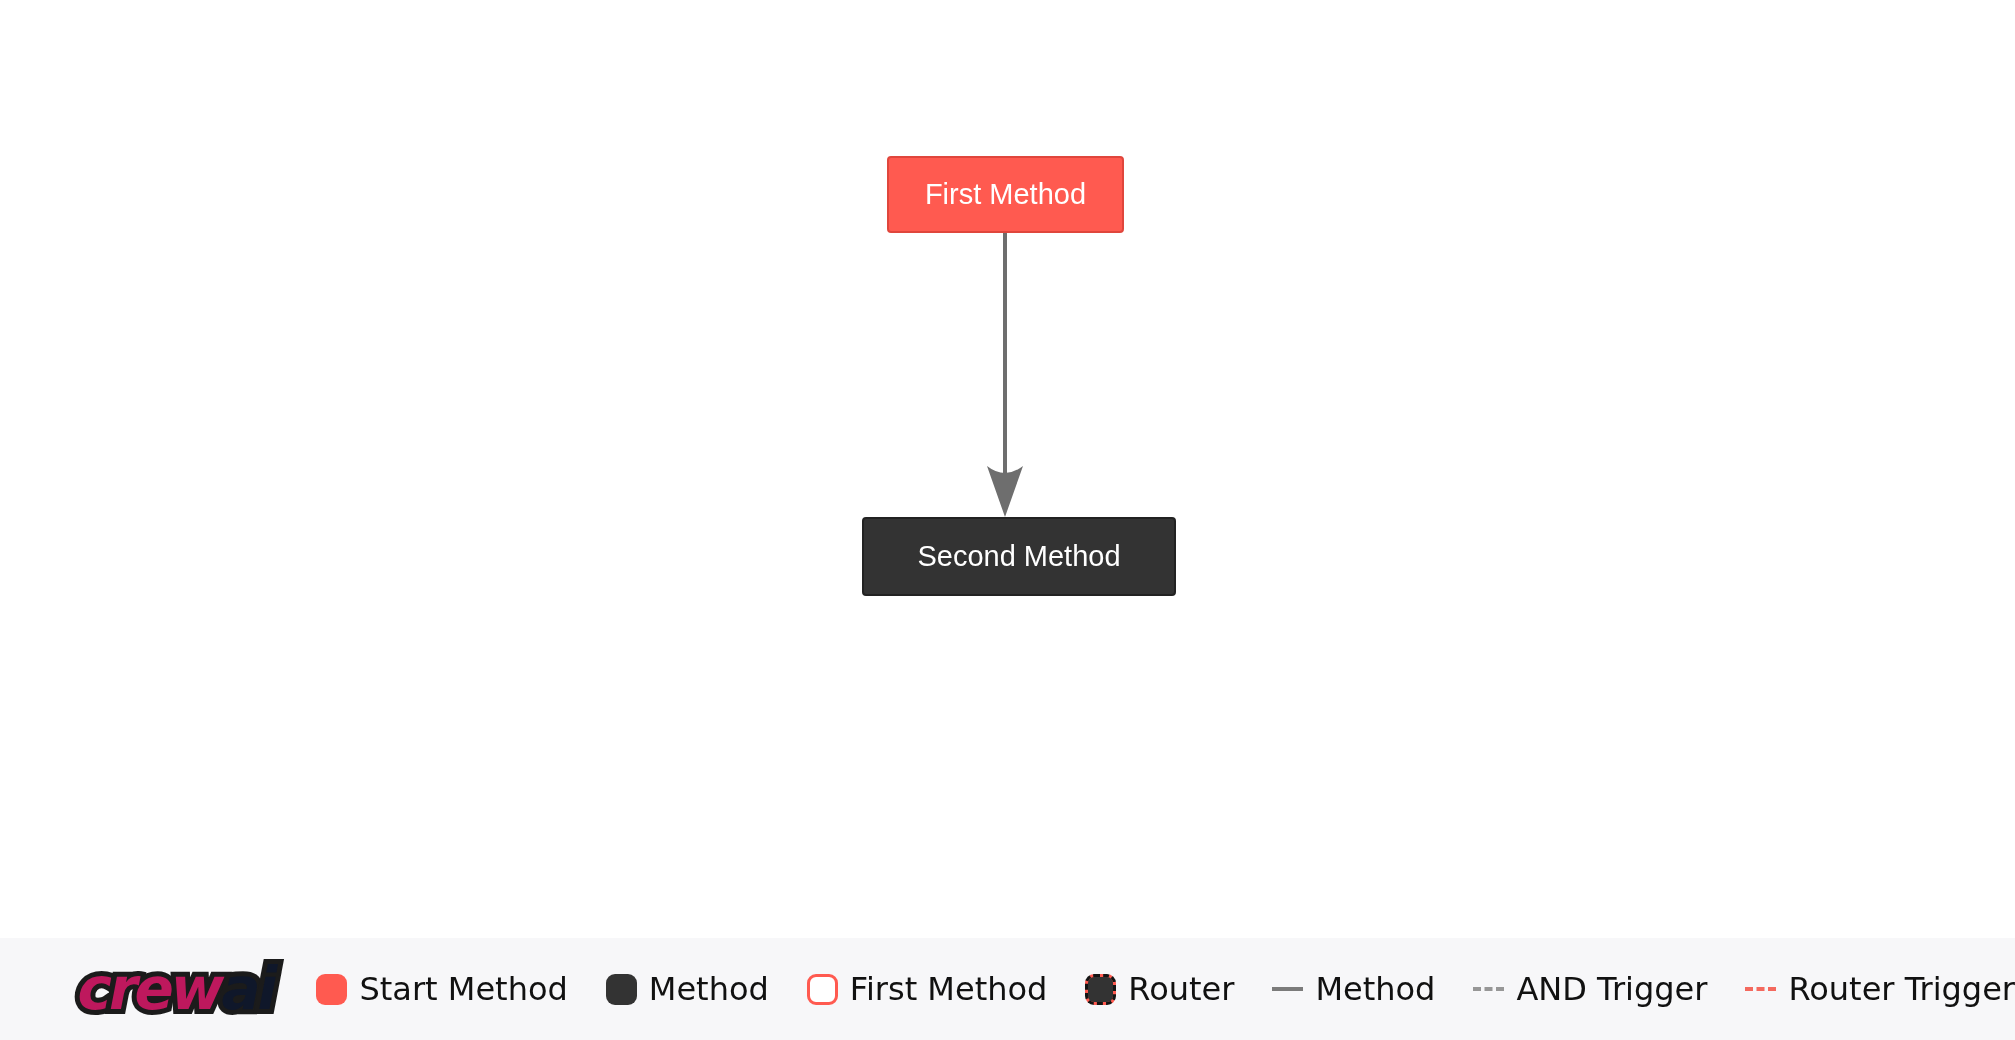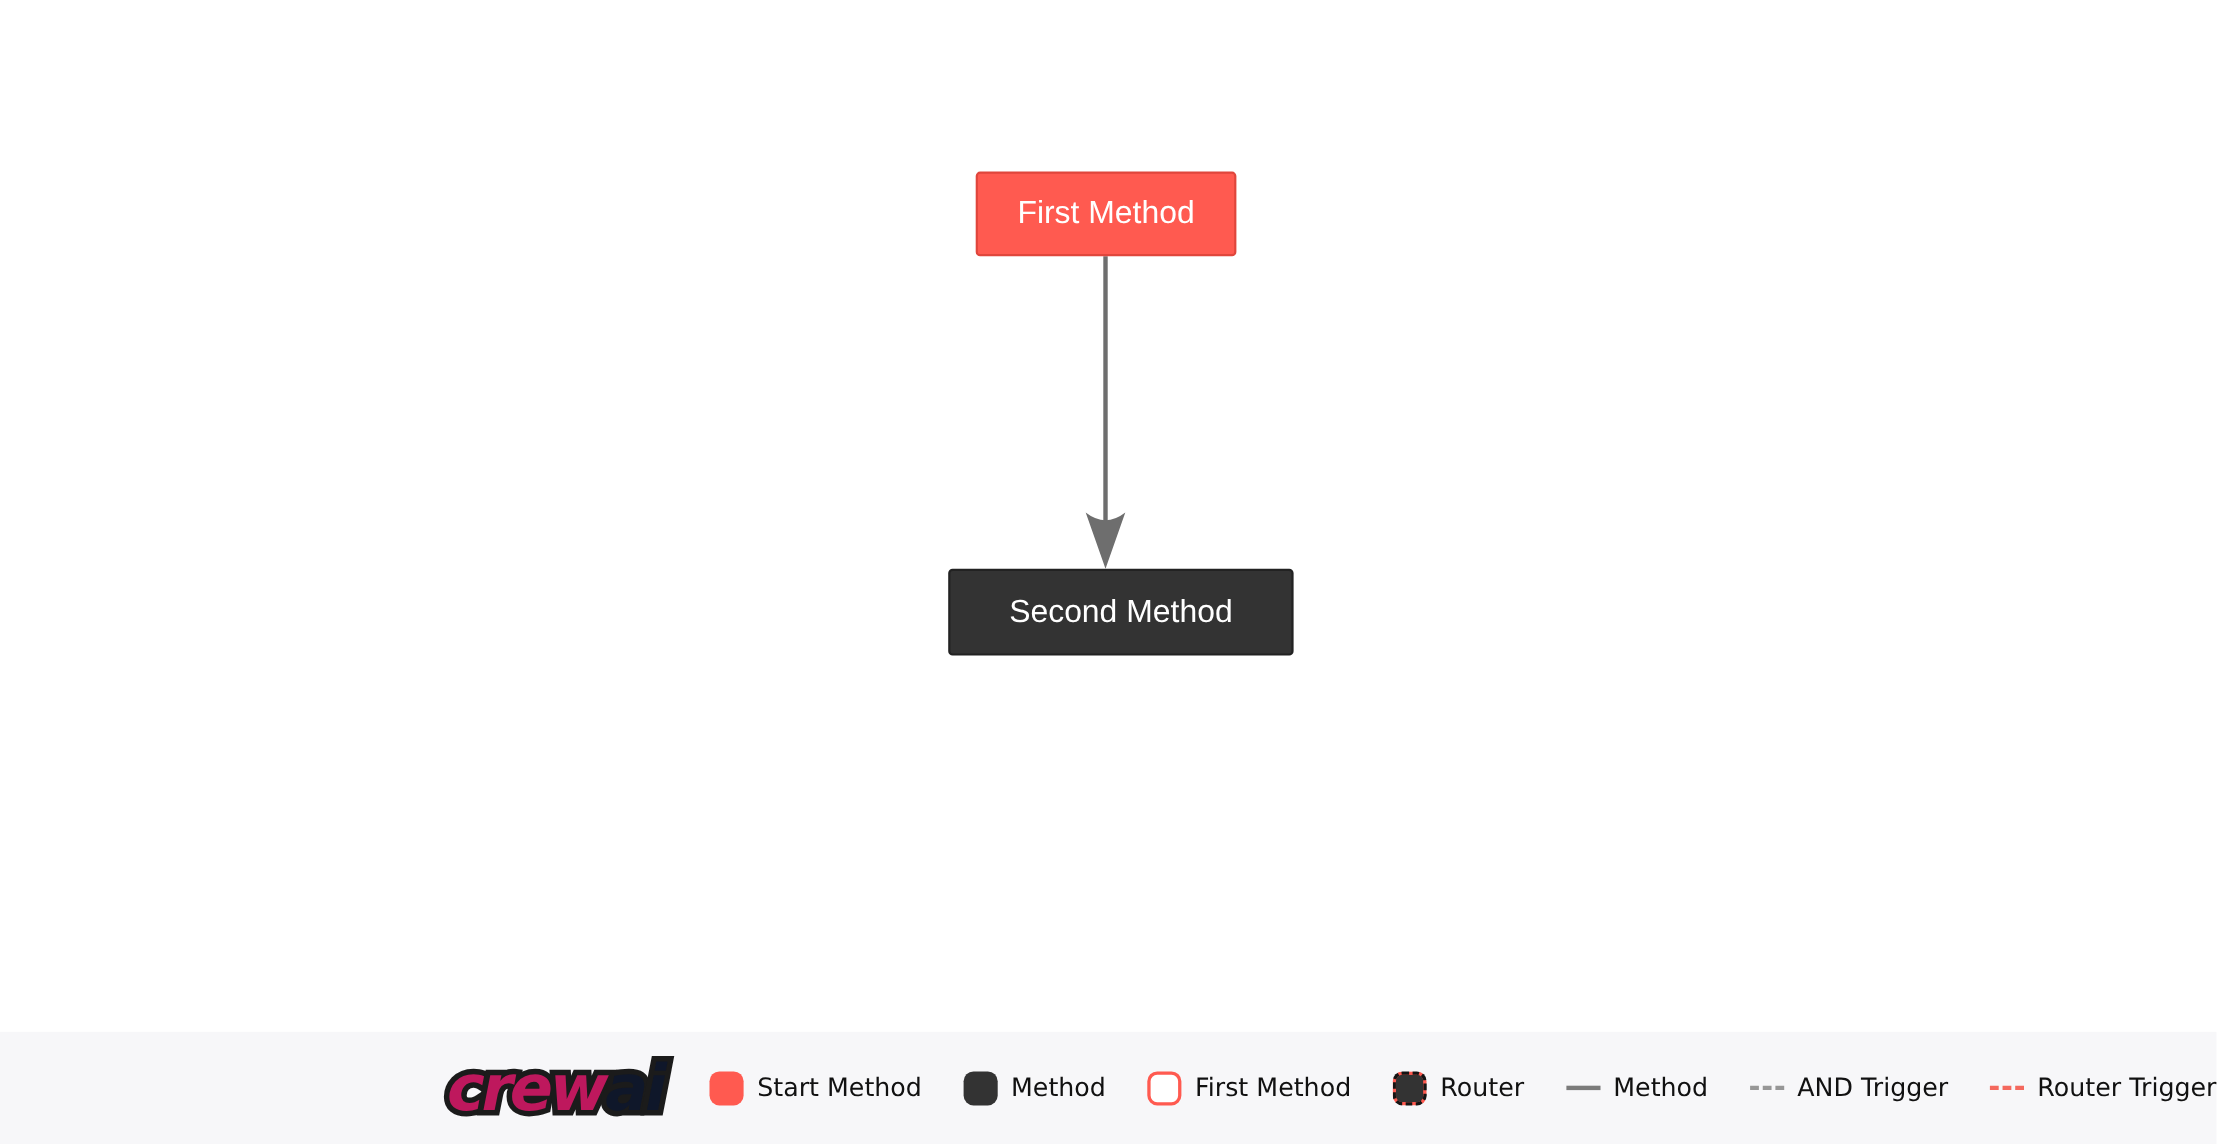--- a/index.html
+++ b/index.html
@@ -50,21 +50,21 @@
     width: 2015px; height: 102px;
     background: #f7f7f9;
     display: flex;
     align-items: center;
     justify-content: flex-end;
     gap: 38px;
   }
   .legend-item {
     display: flex; align-items: center; gap: 12px;
     color: #111111;
-    font-size: 23px;
+    font-size: 32px;
     font-family: "DejaVu Sans", "Liberation Sans", sans-serif;
     white-space: nowrap;
   }
   .sw { width: 31px; height: 31px; border-radius: 9px; flex: 0 0 auto; }
   .sw-start  { background: #FF5A50; }
   .sw-method { background: #333333; }
   .sw-crew   { background: #ffffff; border: 3px solid #FF5A50; }
   .sw-router {
     border: 3px dashed #141414;
     background: linear-gradient(#333333,#333333) padding-box,

